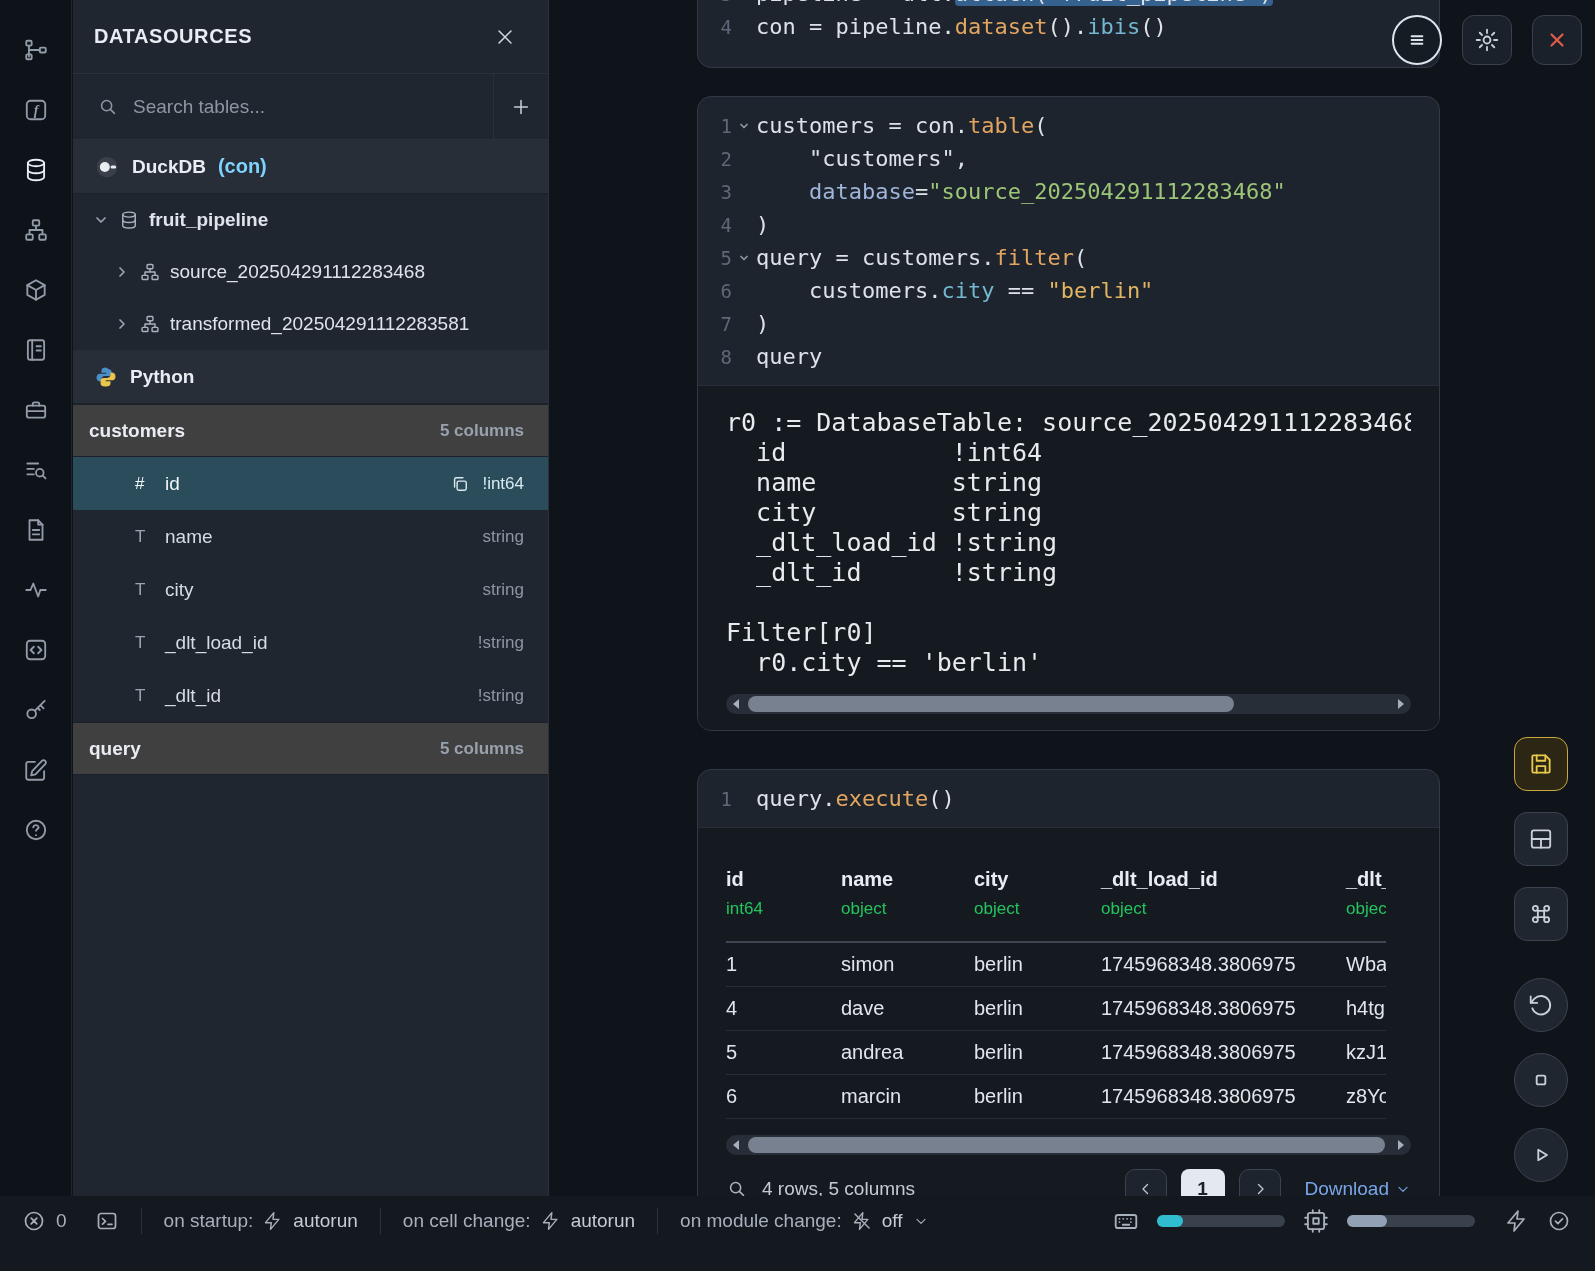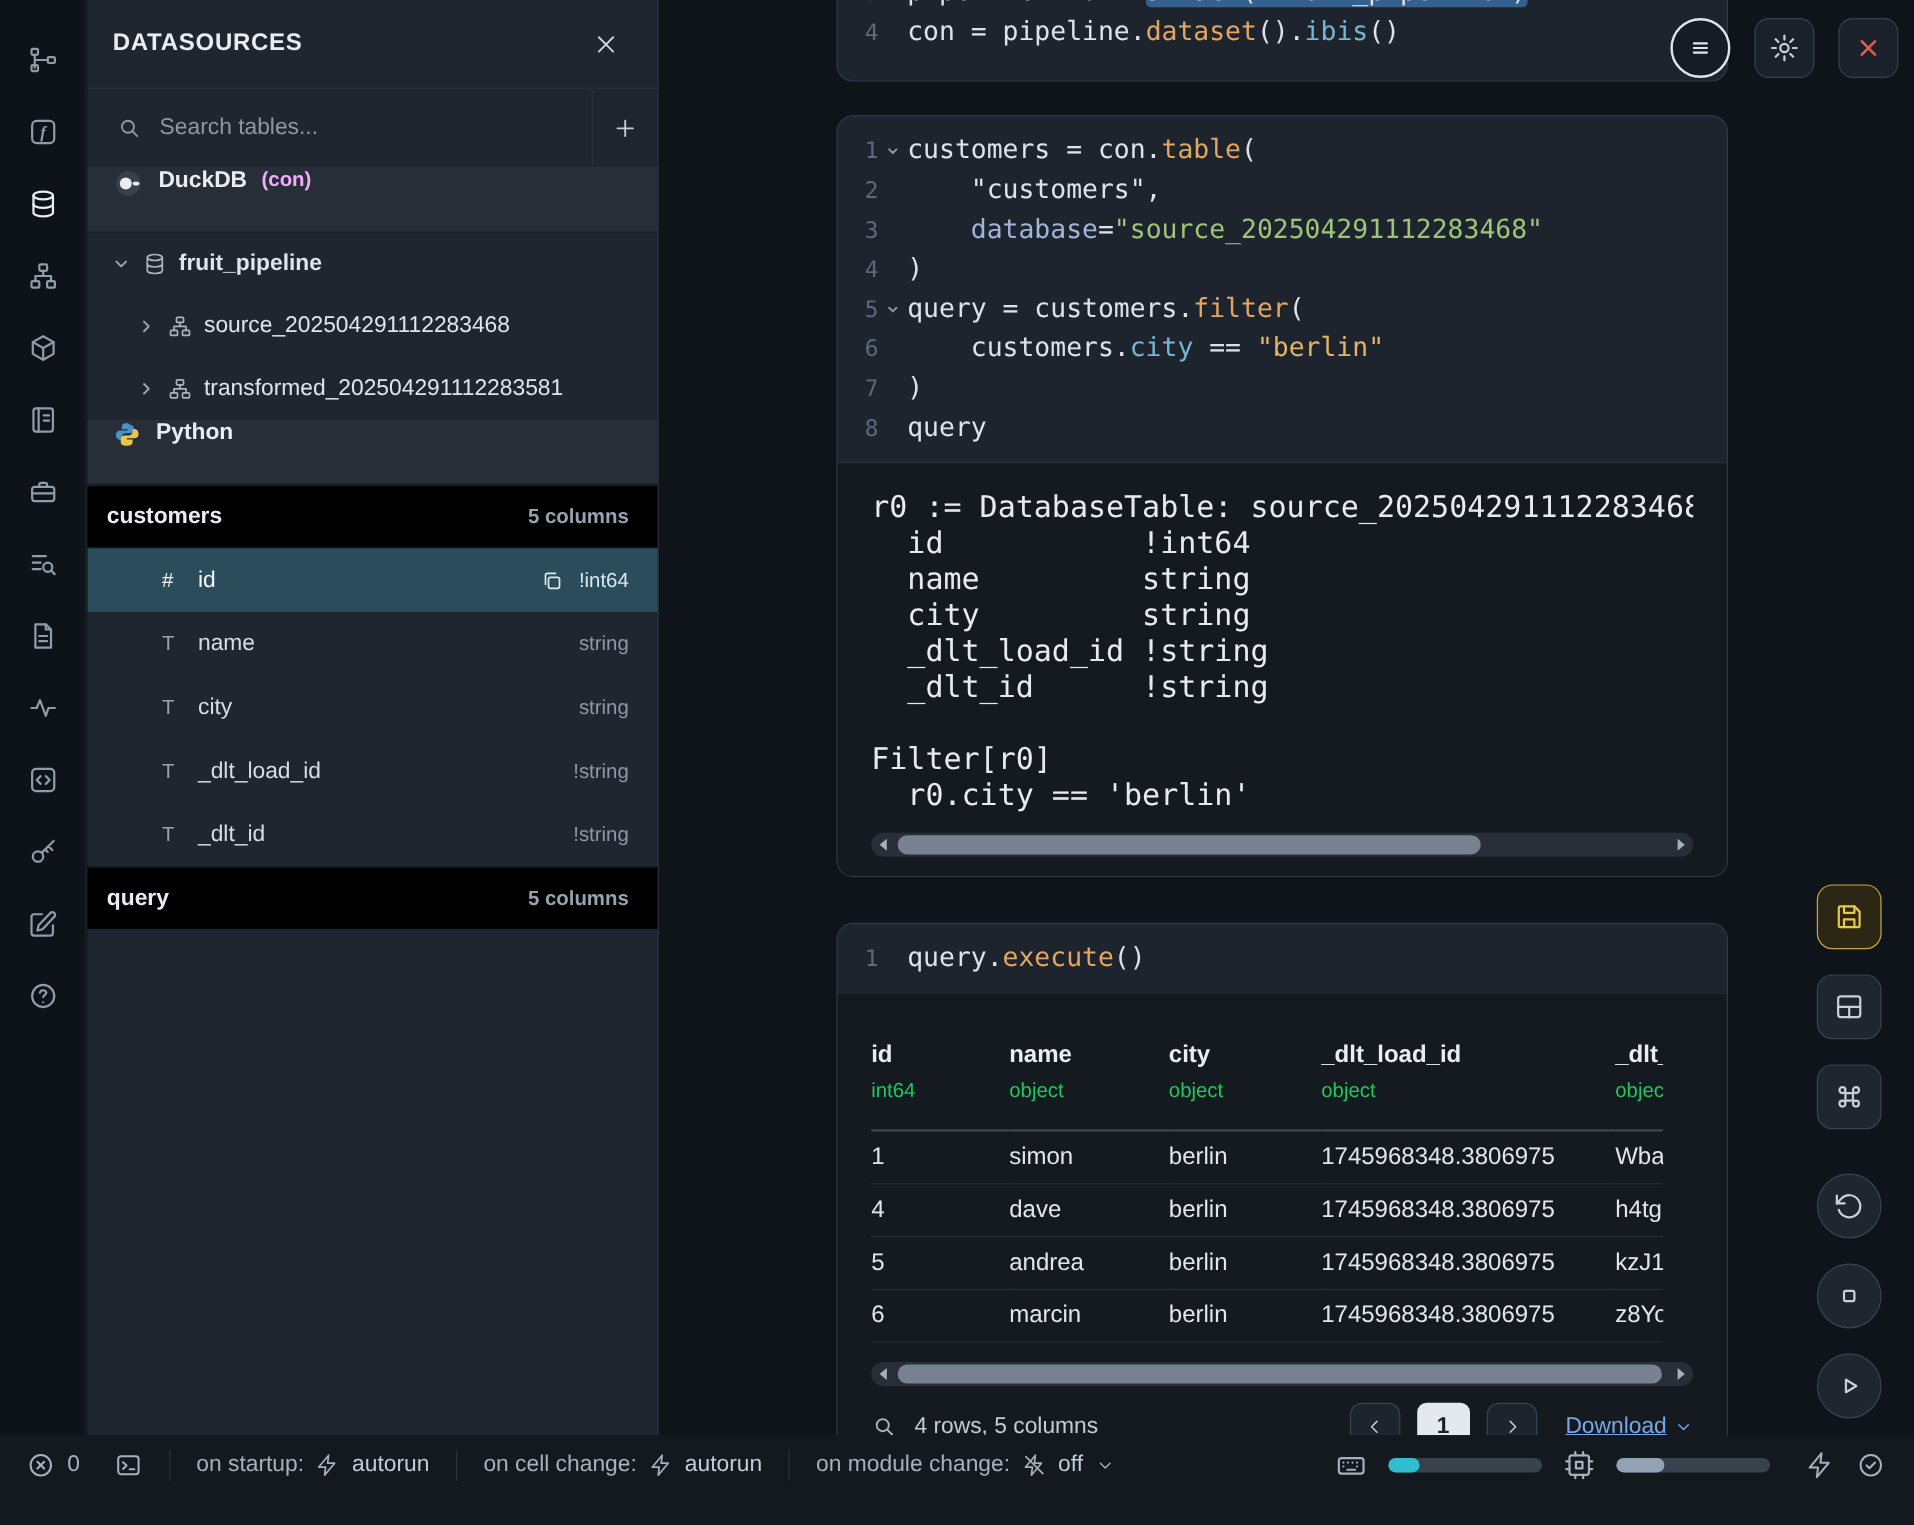--- a/index.html
+++ b/index.html
@@ -16,29 +16,29 @@
 .sidebar{position:absolute;left:73px;top:0;bottom:75px;width:476px;background:#1f2630;border-right:1px solid #2a313c;display:flex;flex-direction:column;z-index:4}
 .p-header{height:74px;flex:none;display:flex;align-items:center;justify-content:space-between;padding:0 32px 0 21px;border-bottom:1px solid #2a313c}
 .p-title{font-size:20px;font-weight:700;letter-spacing:.6px;color:#e9edf3}
 .xbtn{color:#cfd6de;cursor:pointer;display:flex}
 .search-row{height:66px;flex:none;display:flex;align-items:center;border-bottom:1px solid #2a313c;padding-left:24px}
 .search-row .mag{color:#8d97a3;margin-right:14px;display:flex}
 .search-input{flex:1;background:transparent;border:none;outline:none;color:#dfe4ea;font-size:19px;font-family:inherit;min-width:0}
 .search-input::placeholder{color:#8d97a3}
 .vdiv{width:1px;height:100%;background:#2a313c;flex:none}
 .plus-btn{width:54px;height:100%;display:flex;align-items:center;justify-content:center;color:#c6cdd6;cursor:pointer;flex:none}
-.conn-row{height:54px;flex:none;display:flex;align-items:flex-start;gap:12px;padding:0 21px;background:#272e38;border-bottom:1px solid #1b2129;cursor:pointer}
+.conn-row{height:54px;flex:none;display:flex;align-items:center;gap:12px;padding:0 21px;background:#272e38;border-bottom:1px solid #1b2129;cursor:pointer}
 .conn-name{font-size:19px;font-weight:700;color:#e9edf3}
-.conn-alias{font-size:17px;font-weight:700;color:#f0abfc}
+.conn-alias{font-size:20px;font-weight:700;color:#7dd3fc}
 .tree-row{height:52px;flex:none;display:flex;align-items:center;gap:10px;padding:0 16px 0 20px;color:#dfe4ea;font-size:19px;cursor:pointer}
 .tree-row .chev{color:#9aa4b0;flex:none;display:flex}
 .tree-row .t-ic{color:#aab3be;display:flex;flex:none}
 .tree-row.schema{padding-left:41px}
 .db-name{font-weight:700}
-.sec-row{height:53px;flex:none;display:flex;align-items:center;justify-content:space-between;padding:0 24px 0 16px;background:#000000;border-top:1px solid #1b2129;border-bottom:1px solid #1b2129;cursor:pointer}
+.sec-row{height:53px;flex:none;display:flex;align-items:center;justify-content:space-between;padding:0 24px 0 16px;background:#404040;border-top:1px solid #1b2129;border-bottom:1px solid #1b2129;cursor:pointer}
 .sec-name{font-size:19px;font-weight:700;color:#e9edf3}
 .sec-count{font-size:17px;font-weight:600;color:#98a2ae}
 .col-row{height:53px;flex:none;display:flex;align-items:center;padding:0 24px 0 62px;color:#d6dce3;font-size:19px;cursor:pointer}
 .col-row .glyph{width:30px;flex:none;color:#9aa4b0;font-size:17px}
 .col-row .colname{flex:1}
 .col-row .ctype{color:#8d97a3;font-size:17px}
 .col-row.selected{background:#2b4d5b;color:#f0f6f9}
 .col-row.selected .glyph{color:#f0f6f9}
 .col-row.selected .ctype{color:#d9e9ef;font-weight:400}
 .copy-ic{color:#d9e9ef;margin-right:12px;display:flex}

